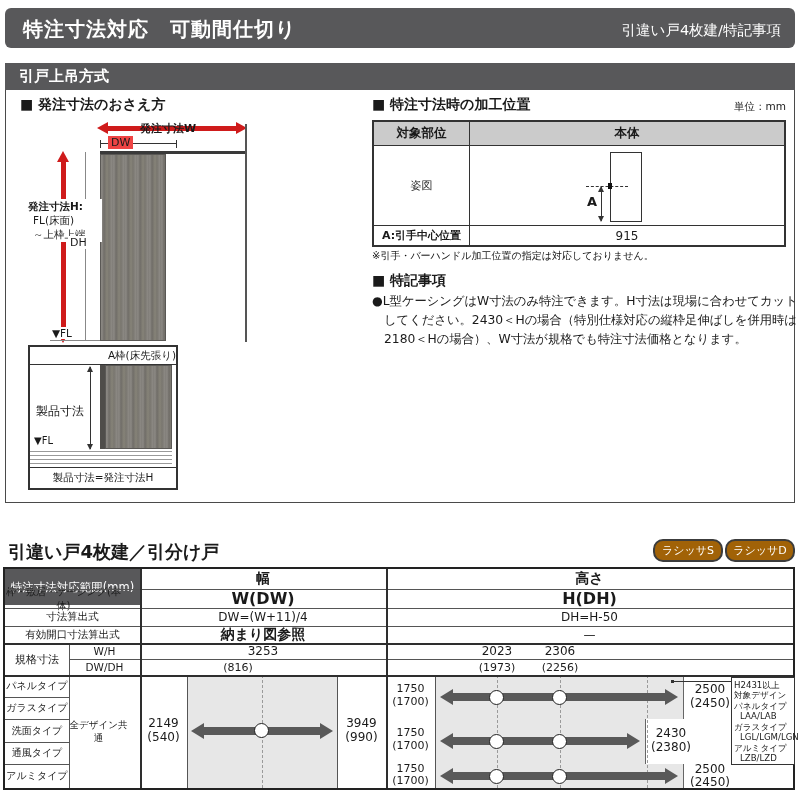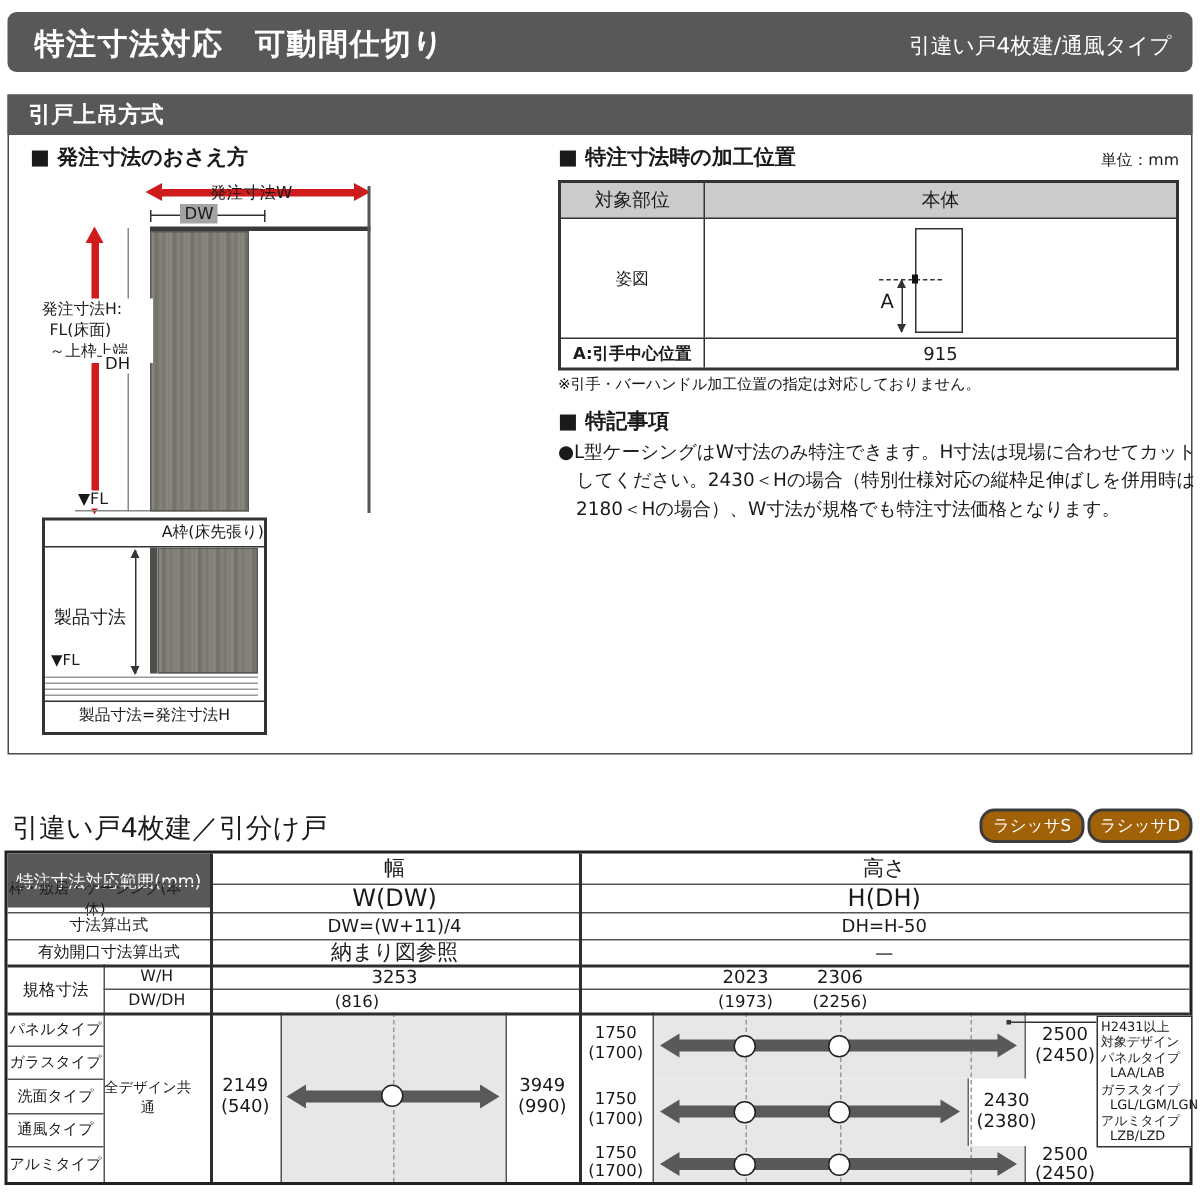--- a/index.html
+++ b/index.html
@@ -5,21 +5,21 @@
   :root{
     --dark:#58585a; --ink:#222; --line:#555; --thick:#2e2e2e;
     --red:#cf1b1b; --cellgray:#cbcbcb; --diag:#e7e7e7; --arrow:#595959;
   }
   *{margin:0;padding:0;box-sizing:content-box}
   html,body{background:#fff}
   .page{position:relative;width:800px;height:800px;background:#fff;overflow:hidden;
          font-family:"DejaVu Sans","Liberation Sans",sans-serif;color:#1a1a1a}
   .a{position:absolute}
   .ctr{display:flex;align-items:center;justify-content:center;text-align:center}
-  .b{font-weight:normal}
+  .b{font-weight:bold}
   
   .topbar{left:5px;top:8px;width:790px;height:40px;background:var(--dark);border-radius:6px;color:#fff}
   .topbar .t1{position:absolute;left:18px;top:8px;font-size:20px;font-weight:bold;letter-spacing:1px}
   .topbar .t2{position:absolute;right:14px;top:13px;font-size:14.5px}
   
   .secbox{left:5px;top:63px;width:788px;height:438px;border:1.5px solid #4a4a4a;background:#fff}
   .sechead{left:5px;top:63px;width:790px;height:27px;background:var(--dark);color:#fff;
            font-size:15px;font-weight:bold;line-height:27px;padding-left:14px;box-sizing:border-box}
   .h1{font-size:14px;font-weight:bold}
   
@@ -57,37 +57,37 @@
   .callout span.ind{padding-left:6px}
   .mtable-cell{box-sizing:border-box}
 </style>
 </head>
 <body>
 
 <div class="page">
 
   <div class="a topbar">
     <span class="t1">特注寸法対応　可動間仕切り</span>
-    <span class="t2">引違い戸4枚建/通風タイプ</span>
+    <span class="t2">引違い戸4枚建/特記事項</span>
   </div>
 
   <div class="a secbox"></div>
   <div class="a sechead"><span>引戸上吊方式</span></div>
 
   <div class="a h1" style="left:20px;top:96px">■ 発注寸法のおさえ方</div>
 
   <div class="a arw-red-h" style="left:97px;top:122px;width:150px">
       <span class="bar"></span>
     </div>
   <div class="a b" style="left:140px;top:121px;font-size:11px;z-index:5">発注寸法W</div>
 
   <div class="a" style="left:100px;top:143px;width:77px;border-top:1px solid #333">
     <span class="a" style="left:0;top:-4px;width:1px;height:8px;background:#333"></span>
     <span class="a" style="right:0;top:-4px;width:1px;height:8px;background:#333"></span>
-    <span class="a" style="left:20px;top:-8px;background:#a3a3a3;padding:0 3px;font-size:11px">DW</span>
+    <span class="a" style="left:8px;top:-8px;background:#ef4444;padding:0 3px;font-size:11px">DW</span>
   </div>
 
   <div class="a" style="left:100px;top:151px;width:147px;height:3px;background:#3a3a3a"></div>
   <div class="a" style="left:245px;top:124px;width:2px;height:218px;background:#555"></div>
   <div class="a" style="left:85px;top:152px;width:1px;height:189px;background:#888"></div>
 
   <div class="a arw-red-v" style="left:57px;top:151px;height:192px">
       <span class="bar"></span>
     </div>
 

